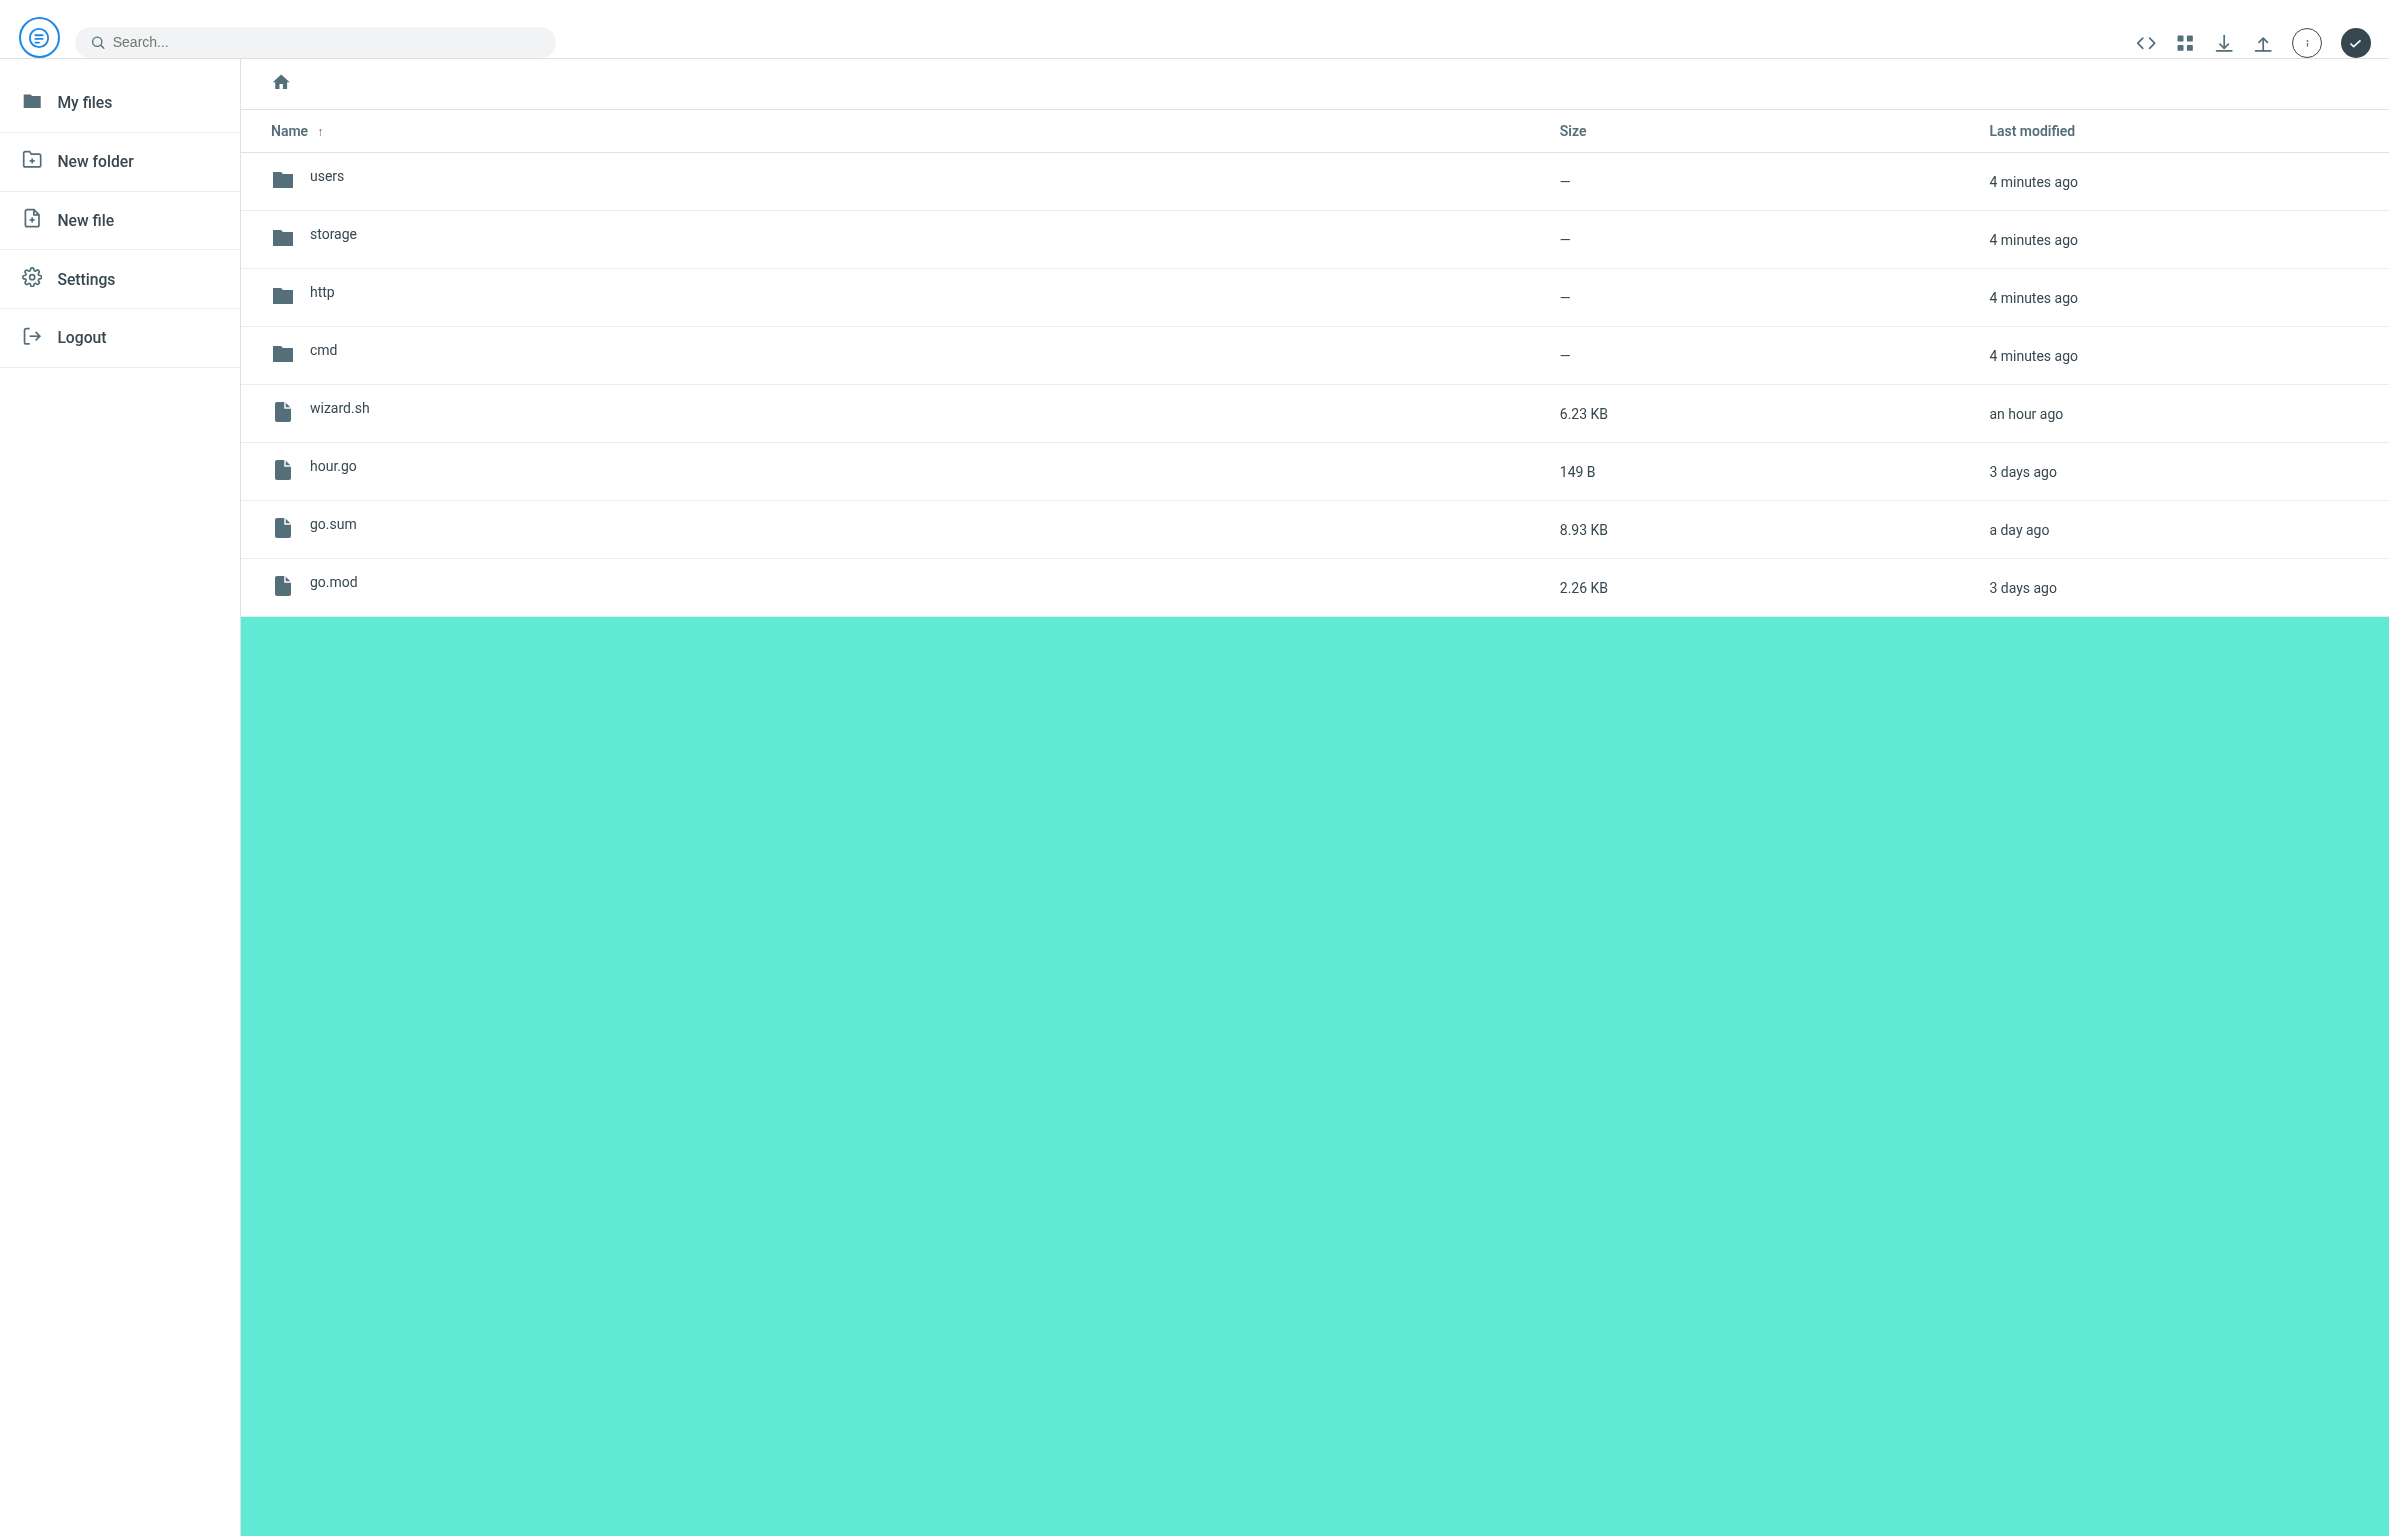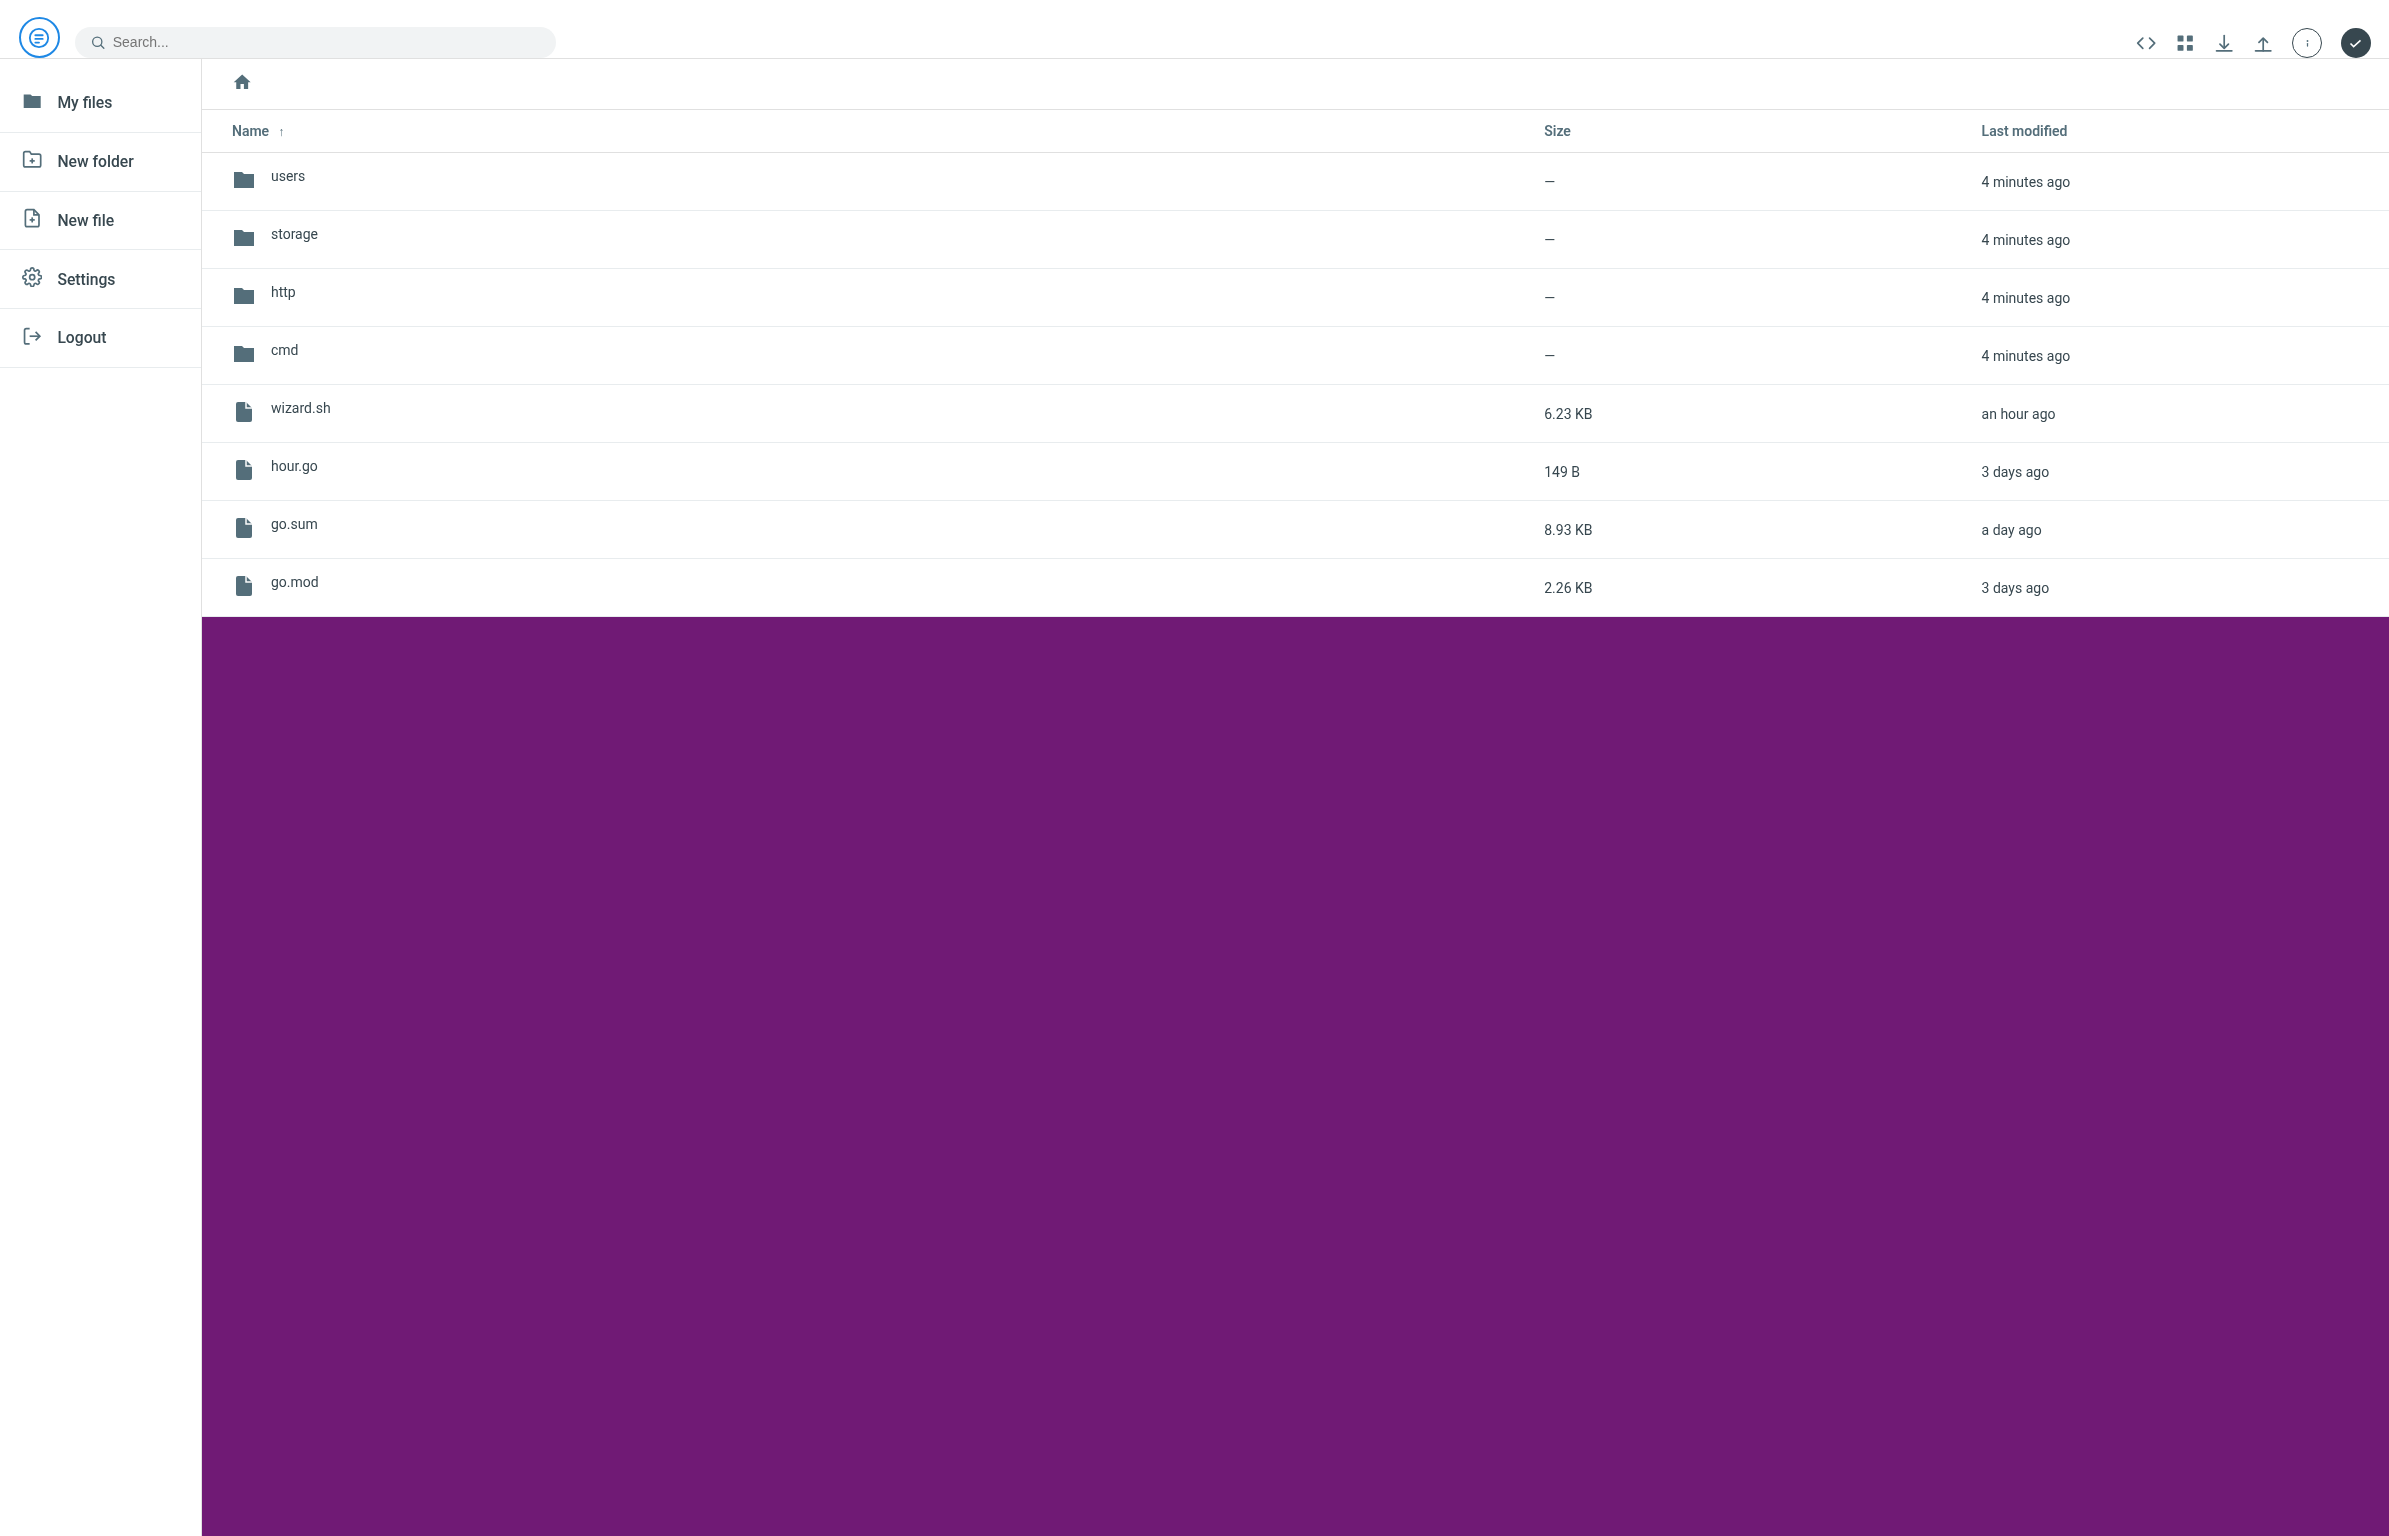--- a/index.html
+++ b/index.html
@@ -89,21 +89,21 @@
 
     
     .layout {
       display: flex;
       flex: 1;
       overflow: hidden;
     }
 
     
     .sidebar {
-      width: 202px;
+      width: 241px;
       background: #fff;
       border-right: 0.9px solid #e0e0e0;
       display: flex;
       flex-direction: column;
       padding: 15px 0;
       flex-shrink: 0;
     }
     .sidebar-item {
       display: flex;
       align-items: center;
@@ -130,21 +130,21 @@
     .sidebar-footer a {
       color: #90a4ae;
       text-decoration: underline;
       cursor: pointer;
     }
 
     
     .main {
       flex: 1;
       overflow-y: auto;
-      background: #701a75;
+      background: #5eead4;
     }
     .breadcrumb-bar {
       padding: 13px 30px;
       background: #fff;
       border-bottom: 0.9px solid #e0e0e0;
     }
     .breadcrumb-bar svg {
       width: 20.4px;
       height: 20.4px;
       color: #546e7a;

